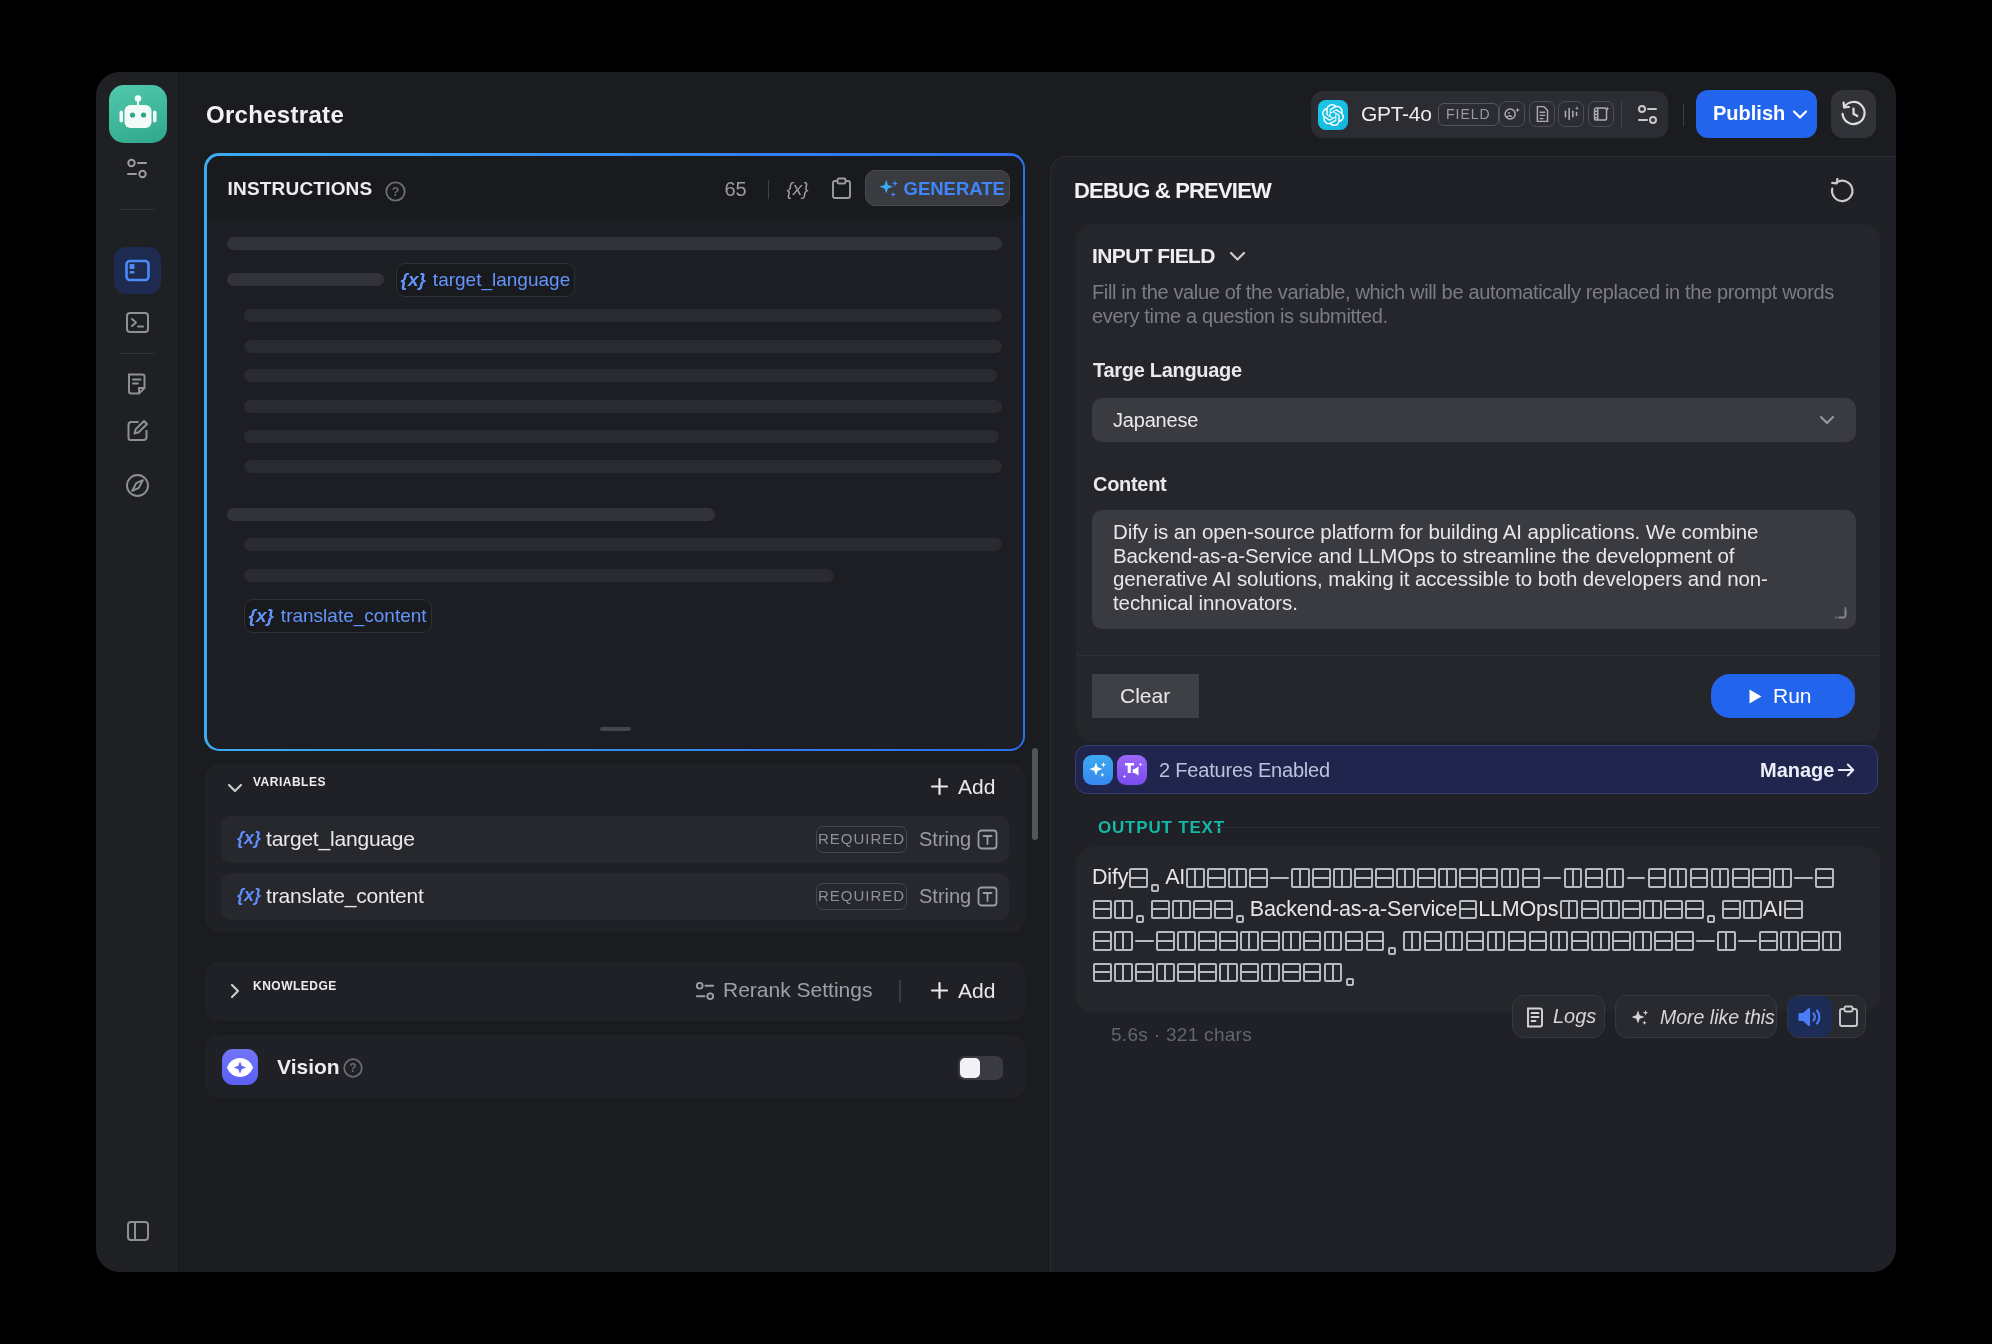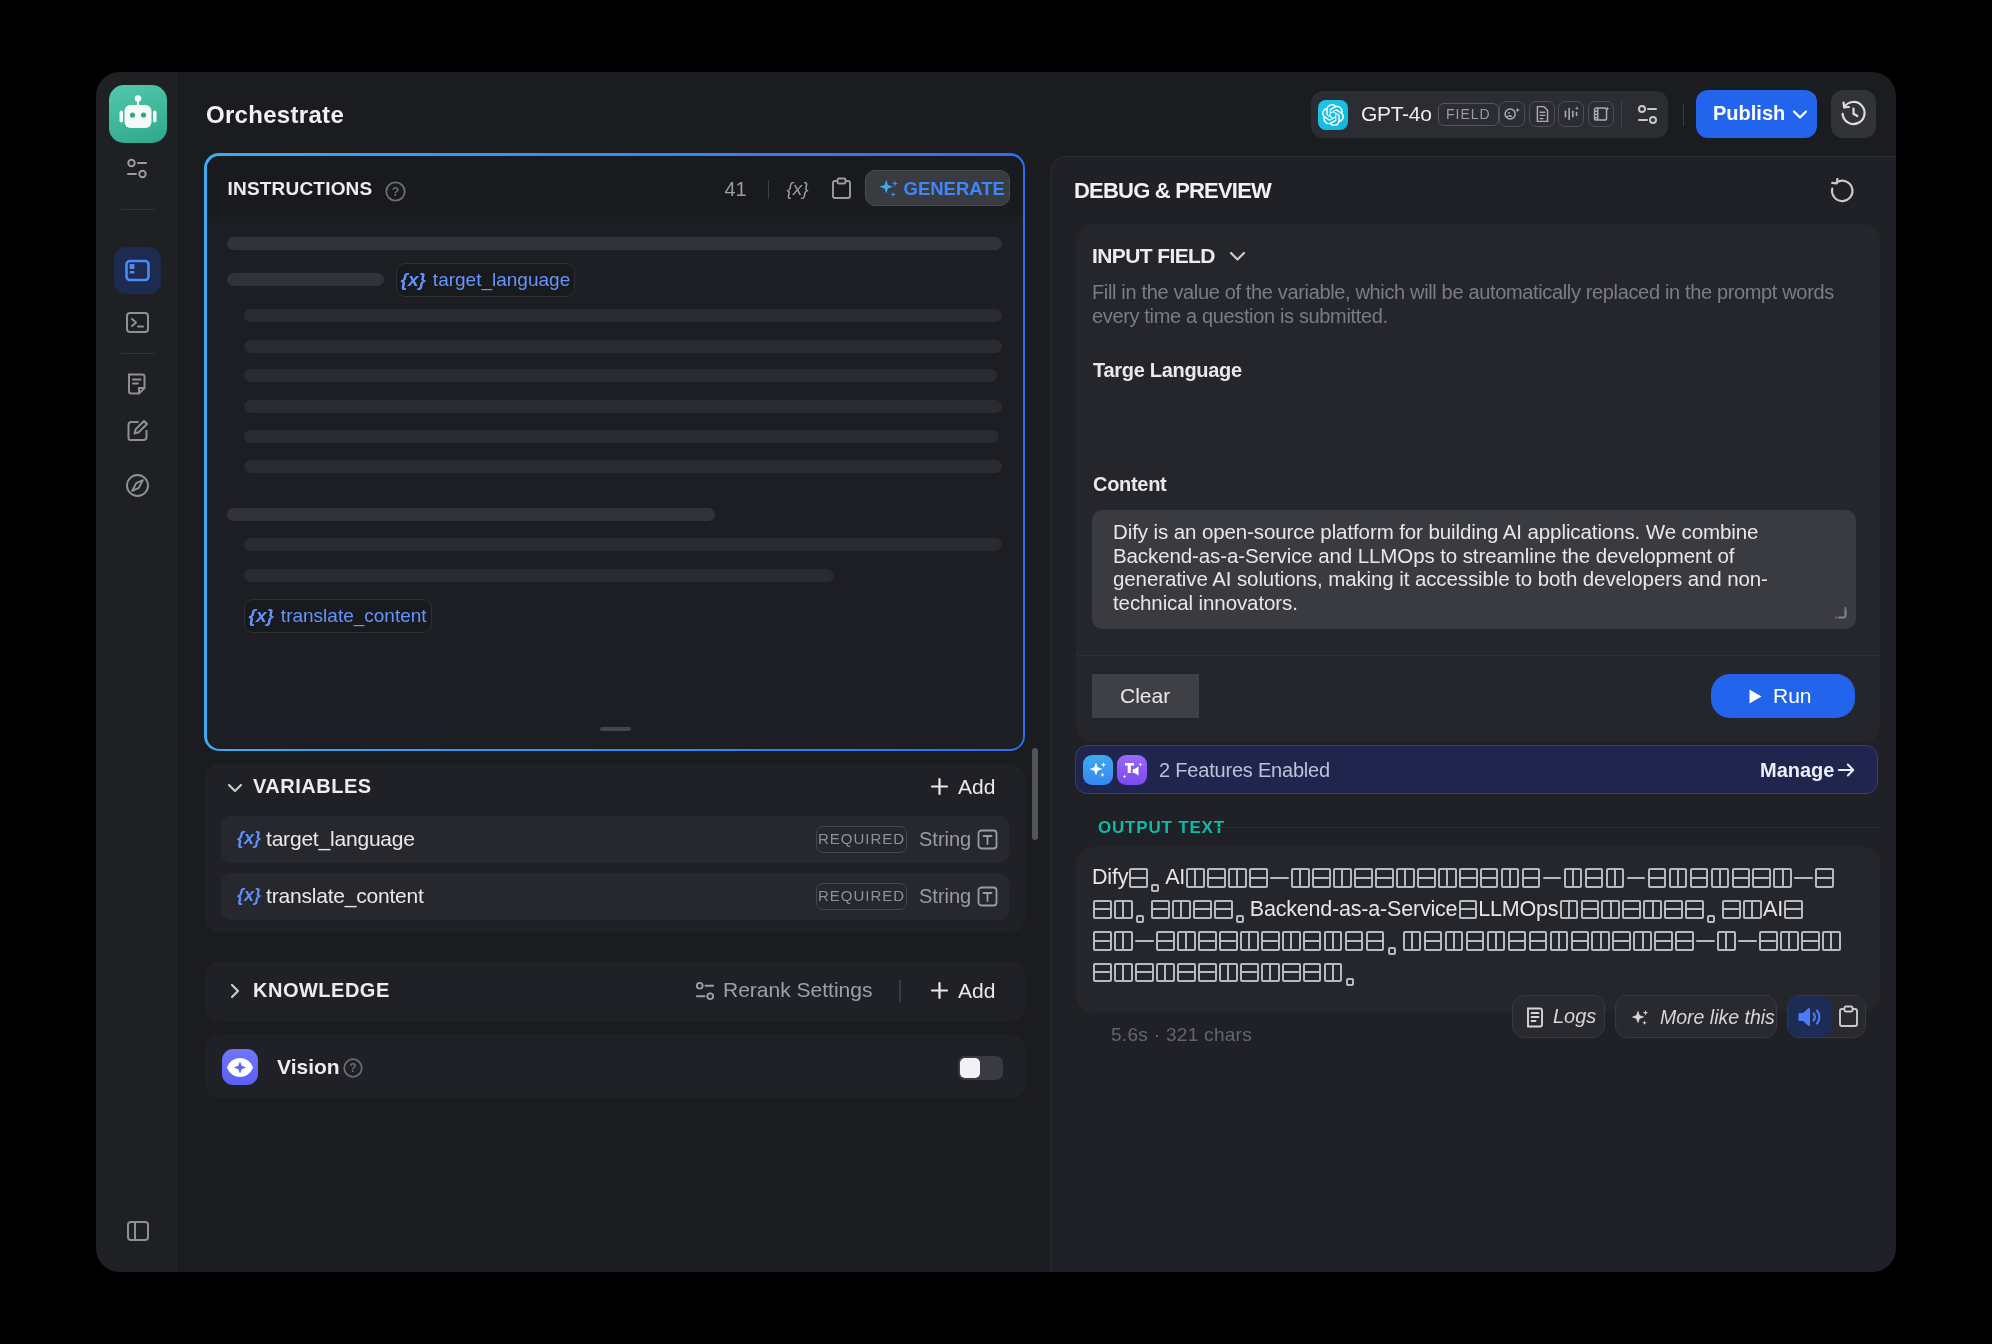--- a/index.html
+++ b/index.html
@@ -41,21 +41,21 @@
   .skl.lt { background:#32333a; }
   .vtag { position:absolute; height:34px; border-radius:9px; background:#191a1e; border:1px solid #303138; color:#6495fc; font-size:19px;
           line-height:32px; padding:0 4px; white-space:nowrap; }
   .vtag b { font-weight:700; font-style:italic; margin-right:7px; }
   #gen { position:absolute; left:658px; top:14px; width:145px; height:36px; background:#3a3b41; border:1px solid #4a4b52;
          border-radius:10px; }
   #gen span { position:absolute; left:38px; top:7px; font-size:18.5px; font-weight:700; color:#3e86fa; letter-spacing:0; }
   #drag { position:absolute; left:393px; top:571px; width:31px; height:4px; border-radius:2px; background:#45464d; }
 
   .card { position:absolute; left:109px; width:820px; background:#202126; border-radius:14px; }
-  .cardlabel { position:absolute; font-size:20px; font-weight:700; color:#ededef; letter-spacing:.5px;text-align:right; }
+  .cardlabel { position:absolute; font-size:12px; font-weight:700; color:#ededef; letter-spacing:.5px;text-align:right; }
   .vrow { position:absolute; left:16px; width:788px; height:47px; background:#27282e; border-radius:10px; }
   .vrow .vx { position:absolute; left:16px; top:12px; font-size:18px; font-weight:700; font-style:italic; color:#5f8efb; }
   .vrow .vn { position:absolute; left:45px; top:11px; font-size:21px; letter-spacing:-.2px; color:#e9e9ed; }
   .req { position:absolute; left:595px; top:10px; width:91px; height:27px; border:1.5px solid #45464e; border-radius:7px;
          color:#8f9098; font-size:15px; letter-spacing:1px; text-align:center; line-height:24px; }
   .stype { position:absolute; left:698px; top:12px; font-size:20px; color:#9b9ba3; }
   .addbtn { position:absolute; font-size:21px; font-weight:500; color:#e9e9ed; }
 
   #rightcol { position:absolute; left:954px; top:84px; width:846px; height:1116px;
               background:#202126; border:1px solid #2b2c31; border-right:none; border-bottom:none; border-radius:16px 0 0 0; }
@@ -205,21 +205,21 @@
       </svg>
     </div>
     <div id="instr">
         <div id="instr-in">
       <div id="instr-hd"></div>
       <div class="ilabel">INSTRUCTIONS</div>
       <svg style="position:absolute;left:178px;top:25px" width="21" height="21" viewBox="0 0 21 21" fill="none">
         <circle cx="10.5" cy="10.5" r="9.2" stroke="#6b6c74" stroke-width="1.8"></circle>
         <text x="10.5" y="15" text-anchor="middle" font-size="12.5" font-weight="700" fill="#6b6c74" font-family="Liberation Sans">?</text>
       </svg>
-      <div style="position:absolute;left:518px;top:22px;font-size:20px;color:#9b9ba3">41</div>
+      <div style="position:absolute;left:518px;top:22px;font-size:20px;color:#9b9ba3">65</div>
       <div style="position:absolute;left:561px;top:24px;width:1.5px;height:19px;background:#3f4046"></div>
       <div style="position:absolute;left:580px;top:22px;font-size:19px;color:#9b9ba3"><i>{x}</i></div>
       <svg style="position:absolute;left:624px;top:21px" width="21" height="23" viewBox="0 0 21 23" fill="none" stroke="#9b9ba3" stroke-width="1.9">
         <rect x="2" y="4" width="17" height="17" rx="2"></rect>
         <rect x="6.5" y="1.5" width="8" height="5" rx="1.2" fill="#191a1e"></rect>
       </svg>
       <div id="gen">
         <svg style="position:absolute;left:11px;top:7px" width="24" height="22" viewBox="0 0 26 24" fill="#39aaf3">
           <path d="M10 2l1.9 5.6L17.5 9.5l-5.6 1.9L10 17l-1.9-5.6L2.5 9.5l5.6-1.9z"></path>
           <path d="M19.5 2.5l.9 2.6 2.6.9-2.6.9-.9 2.6-.9-2.6-2.6-.9 2.6-.9z" fill="#3e86fa"></path>
@@ -316,20 +316,26 @@
       <path d="M7.6 4.4 A10.2 10.2 0 1 1 3.3 10.6"></path>
       <path d="M8.4 .8l-.6 4.6-4.6-.5" stroke-linejoin="round"></path>
     </svg>
     <div id="inpanel">
       <div class="ptitle">INPUT FIELD</div>
       <svg style="position:absolute;left:153px;top:27px" width="17" height="11" viewBox="0 0 17 11" fill="none" stroke="#c9cace" stroke-width="2.2" stroke-linecap="round" stroke-linejoin="round">
           <path d="M2 2l6.5 6.5L15 2"></path>
         </svg>
       <div class="desc">Fill in the value of the variable, which will be automatically replaced in the prompt words<br>every time a question is submitted.</div>
       <div class="flabel" style="top:135px">Targe Language</div>
+      <div class="fld" style="top:174px;height:44px">
+        <span id="seltext">Japanese</span>
+        <svg style="position:absolute;left:727px;top:17px" width="16" height="10" viewBox="0 0 16 10" fill="none" stroke="#9b9ba3" stroke-width="2" stroke-linecap="round" stroke-linejoin="round">
+            <path d="M2 2l6 6 6-6"></path>
+          </svg>
+      </div>
       <div class="flabel" style="top:249px">Content</div>
       <div class="fld" style="top:286px;height:119px">
         <div id="tarea-text">Dify is an open-source platform for building AI applications. We combine Backend-as-a-Service and LLMOps to streamline the development of generative AI solutions, making it accessible to both developers and non-technical innovators.</div>
         <svg style="position:absolute;left:742px;top:96px" width="13" height="13" viewBox="0 0 13 13" fill="none" stroke="#85868d" stroke-width="1.8" stroke-linecap="round">
             <path d="M2 11.5h7.5a2 2 0 0 0 2-2V2" opacity=".9" stroke-dasharray="0 11 30"></path>
             <path d="M11.5 5v4.5a2 2 0 0 1-2 2H5"></path>
           </svg>
       </div>
       <div id="inp-div"></div>
       <div id="clear">

